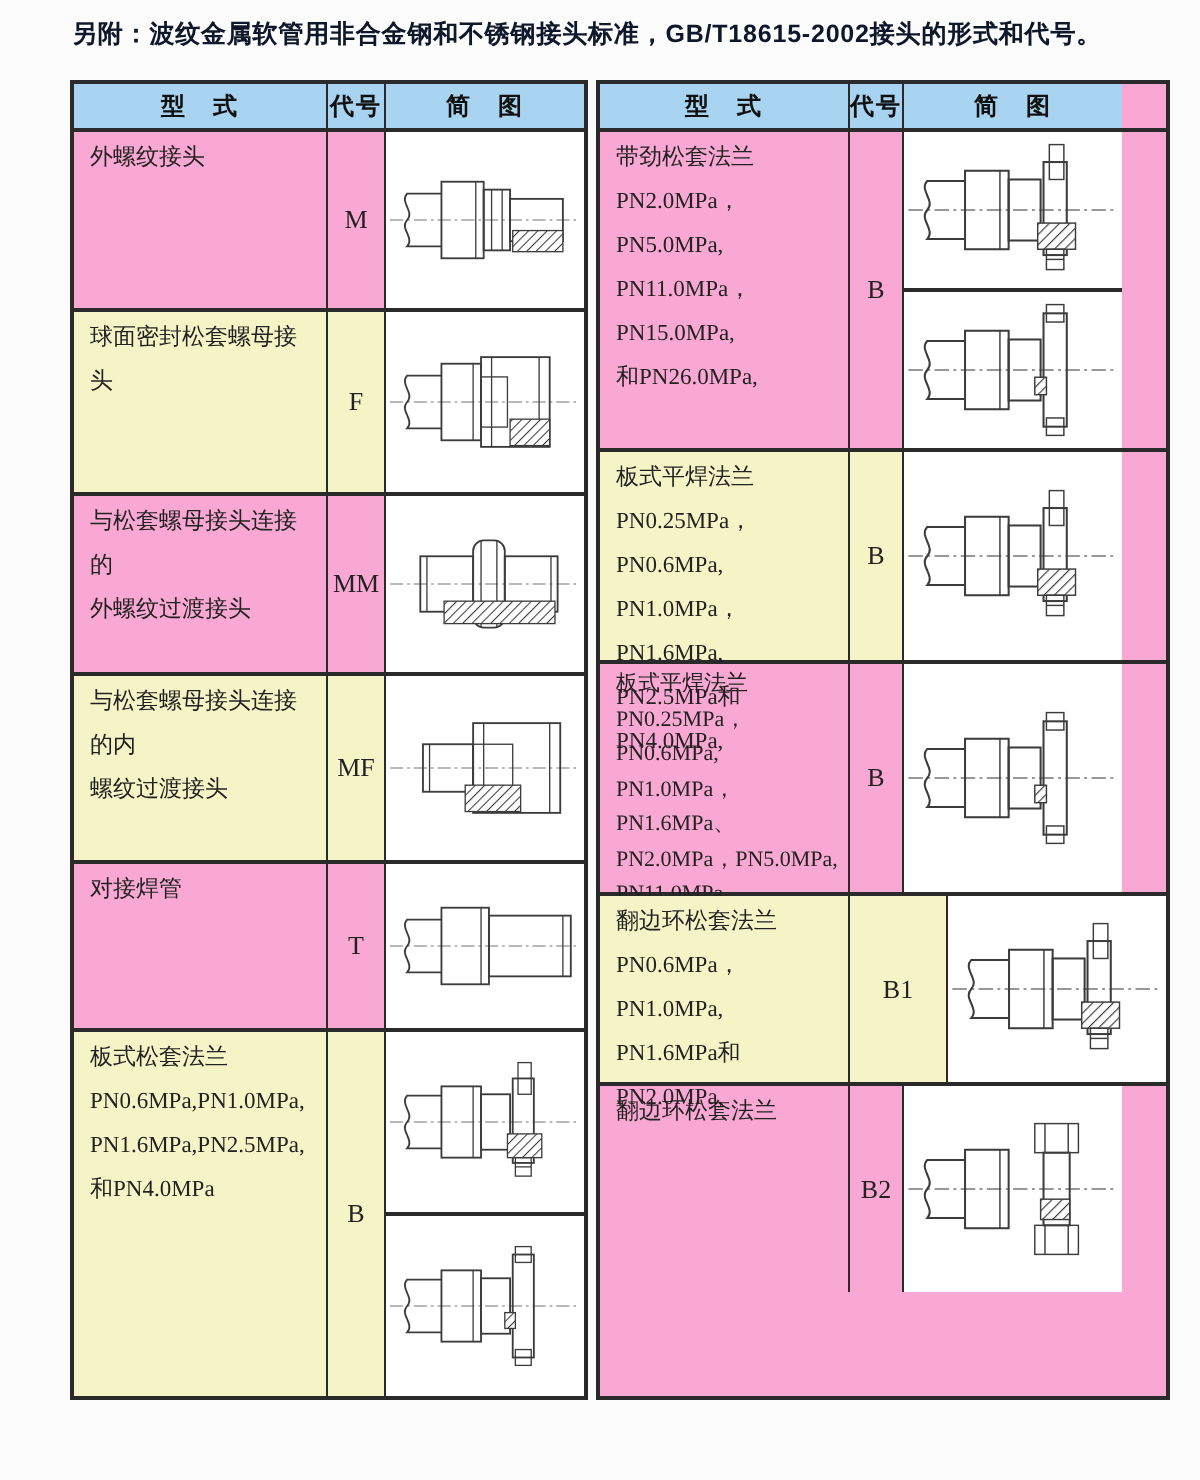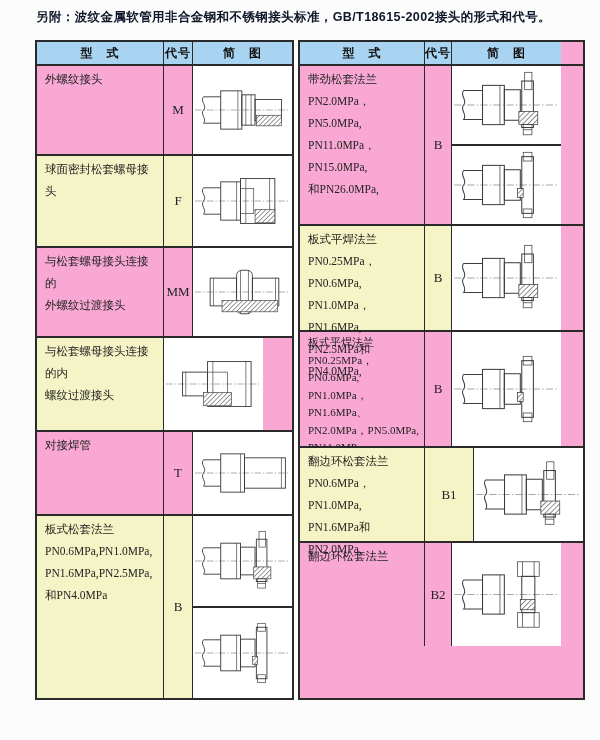--- a/index.html
+++ b/index.html
@@ -134,20 +134,21 @@
               </g>
             </svg>
           </div>
         </div>
       </div>
       <div class="row" style="height: 94px;">
         <div class="cell type hl" style="width: 126px;">
           <div>与松套螺母接头连接的内</div>
           <div>螺纹过渡接头</div>
         </div>
+        <div class="cell code hl" style="width: 29px;">MF</div>
         <div class="cell sketchcol" style="width: 100px;">
           <div class="sk">
             <svg viewBox="0 0 150 94" preserveAspectRatio="xMidYMid meet">
               <defs>
                 <pattern id="hatch3" width="5" height="5" patternUnits="userSpaceOnUse" patternTransform="rotate(45)">
                   <rect x="0" y="0" width="5" height="5" fill="#fff"></rect>
                   <line x1="0" y1="0" x2="0" y2="5" stroke="#3c3c3c" stroke-width="1.6"></line>
                 </pattern>
               </defs>
               <g stroke="#3c3c3c" stroke-width="1.4" fill="none">

